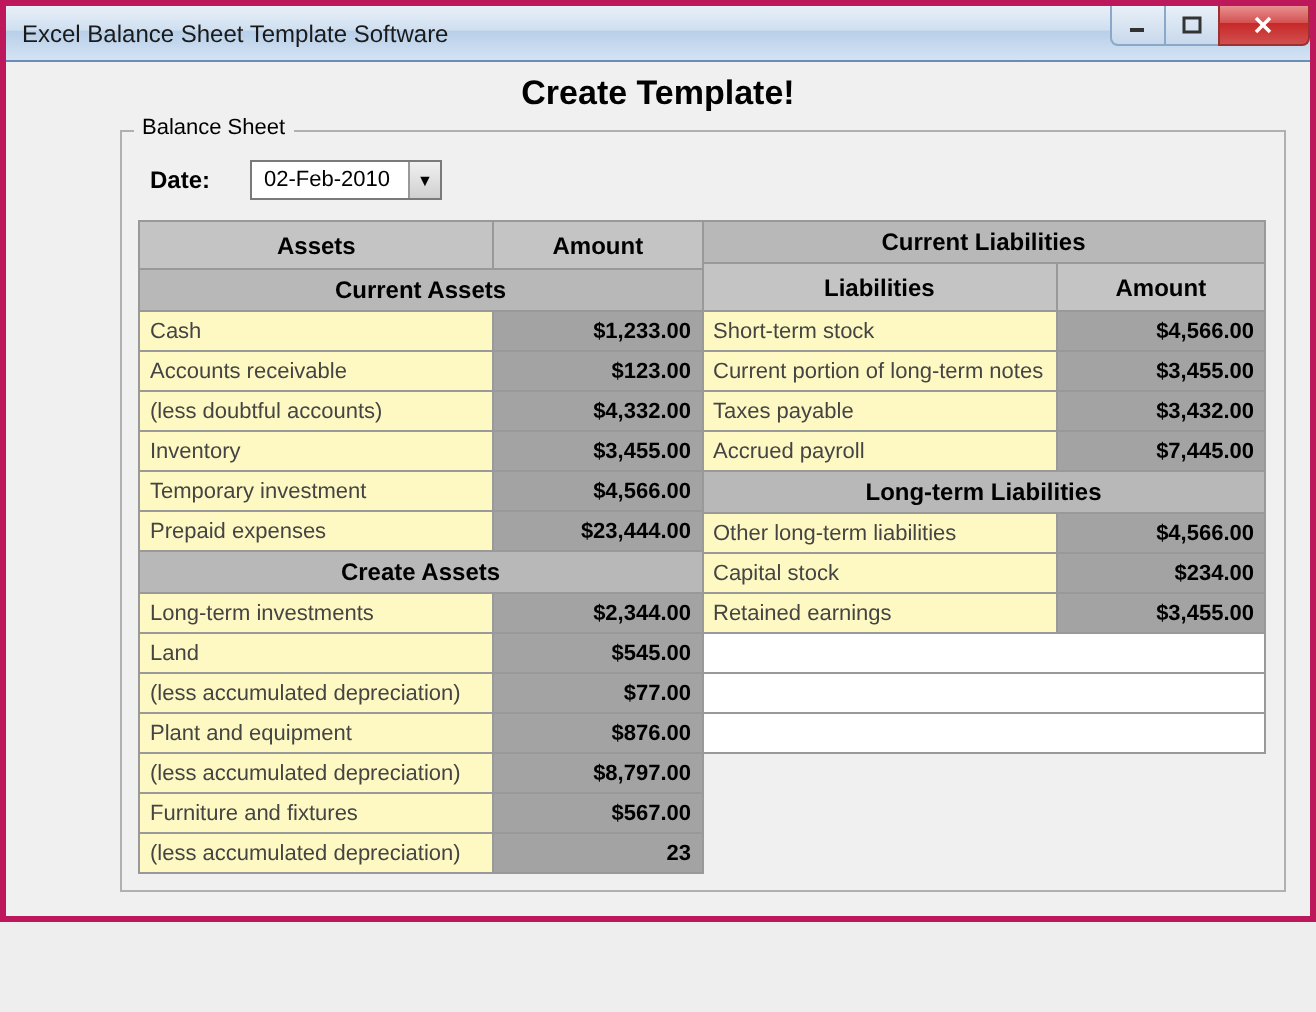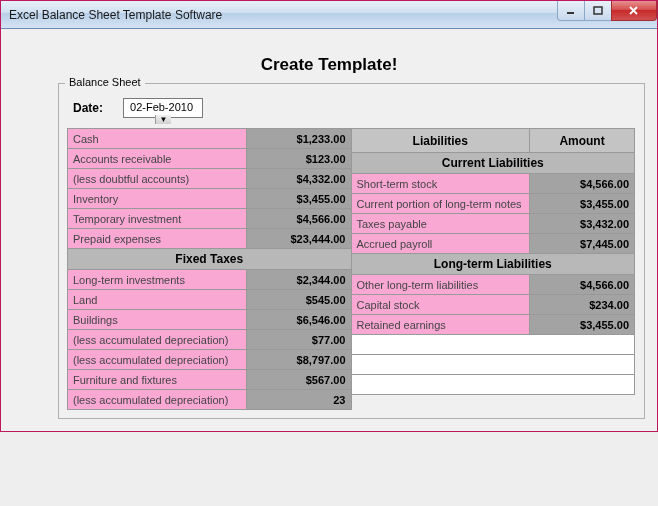--- a/index.html
+++ b/index.html
@@ -5,21 +5,21 @@
     * { box-sizing: border-box; margin: 0; padding: 0; }
     body {
       font-family: Tahoma, Arial, sans-serif;
       font-size: 11px;
       background: #eee;
       width: 658px;
     }
     .window {
       width: 658px;
       background: #fff;
-      border: 1px solid #be185d;
+      border: 3px solid #be185d;
       box-shadow: 0 2px 10px rgba(0,0,0,0.3);
     }
     .titlebar {
       height: 28px;
       background: linear-gradient(to bottom, #e8f0f8 0%, #cfdff0 45%, #b8cfe8 46%, #d4e3f3 100%);
       border-bottom: 1px solid #6a8db5;
       display: flex;
       align-items: center;
       padding-left: 8px;
       position: relative;
@@ -50,21 +50,21 @@
     }
     .titlebar-btn.close {
       width: 46px;
       background: linear-gradient(to bottom, #e89090 0%, #d45050 45%, #c82828 46%, #d05050 100%);
       color: #fff;
       border-color: #a03030;
       border-radius: 0 0 4px 0;
     }
     .titlebar-btn.min { border-radius: 0 0 0 4px; }
     .content {
-      padding: 22px 12px 12px 12px;
+      padding: 2px 12px 12px 12px;
       background: #f0f0f0;
     }
     .create-heading {
       font-size: 17px;
       font-weight: bold;
       text-align: center;
       padding: 4px 0 8px 0;
       color: #000;
     }
     .fieldset {
@@ -91,21 +91,20 @@
     .date-label {
       font-weight: bold;
       font-size: 12px;
     }
     .date-picker {
       display: flex;
       align-items: center;
       border: 1px solid #7a7a7a;
       background: #fff;
       height: 20px;
-      flex-direction: column;
     }
     .date-picker input {
       border: none;
       font-family: inherit;
       font-size: 11px;
       padding: 2px 6px;
       width: 78px;
       outline: none;
     }
     .date-picker .dd-btn {
@@ -145,21 +144,21 @@
       font-size: 12px;
       height: 24px;
     }
     th.section-header {
       background: #b8b8b8;
       font-weight: bold;
       text-align: center;
       font-size: 12px;
     }
     td.label-cell {
-      background: #f9a8d4;
+      background: #fef9c3;
       color: #444;
       text-align: left;
     }
     td.amount-cell {
       background: #a3a3a3;
       text-align: right;
       font-weight: bold;
       color: #000;
     }
     td.empty-cell {
@@ -212,20 +211,27 @@
 
       <div class="grid-wrap">
 
         <div class="grid-col">
           <table>
             <colgroup>
                 <col class="name-col">
                 <col class="amt-col">
               </colgroup>
             <tbody>
+                <tr>
+              <th class="main-header">Assets</th>
+              <th class="main-header">Amount</th>
+            </tr>
+            <tr>
+                  <th class="section-header" colspan="2">Current Assets</th>
+                </tr>
             <tr>
                   <td class="label-cell">Cash</td>
                   <td class="amount-cell">$1,233.00</td>
                 </tr>
             <tr>
                   <td class="label-cell">Accounts receivable</td>
                   <td class="amount-cell">$123.00</td>
                 </tr>
             <tr>
                   <td class="label-cell">(less doubtful accounts)</td>
@@ -237,37 +243,37 @@
                 </tr>
             <tr>
                   <td class="label-cell">Temporary investment</td>
                   <td class="amount-cell">$4,566.00</td>
                 </tr>
             <tr>
                   <td class="label-cell">Prepaid expenses</td>
                   <td class="amount-cell">$23,444.00</td>
                 </tr>
             <tr>
-                  <th class="section-header" colspan="2">Fixed Taxes</th>
+                  <th class="section-header" colspan="2">Create Assets</th>
                 </tr>
             <tr>
                   <td class="label-cell">Long-term investments</td>
                   <td class="amount-cell">$2,344.00</td>
                 </tr>
             <tr>
                   <td class="label-cell">Land</td>
                   <td class="amount-cell">$545.00</td>
                 </tr>
             <tr>
-                  <td class="label-cell">Buildings</td>
-                  <td class="amount-cell">$6,546.00</td>
-                </tr>
-            <tr>
                   <td class="label-cell">(less accumulated depreciation)</td>
                   <td class="amount-cell">$77.00</td>
+                </tr>
+            <tr>
+                  <td class="label-cell">Plant and equipment</td>
+                  <td class="amount-cell">$876.00</td>
                 </tr>
             <tr>
                   <td class="label-cell">(less accumulated depreciation)</td>
                   <td class="amount-cell">$8,797.00</td>
                 </tr>
             <tr>
                   <td class="label-cell">Furniture and fixtures</td>
                   <td class="amount-cell">$567.00</td>
                 </tr>
             <tr>
@@ -279,27 +285,27 @@
         </div>
 
         <div class="grid-col">
           <table style="margin-left:-1px;">
             <colgroup>
                 <col class="name-col">
                 <col class="amt-col">
               </colgroup>
             <tbody>
                 <tr>
+                  <th class="section-header" colspan="2">Current Liabilities</th>
+                </tr>
+            <tr>
               <th class="main-header">Liabilities</th>
               <th class="main-header">Amount</th>
             </tr>
             <tr>
-                  <th class="section-header" colspan="2">Current Liabilities</th>
-                </tr>
-            <tr>
                   <td class="label-cell">Short-term stock</td>
                   <td class="amount-cell">$4,566.00</td>
                 </tr>
             <tr>
                   <td class="label-cell">Current portion of long-term notes</td>
                   <td class="amount-cell">$3,455.00</td>
                 </tr>
             <tr>
                   <td class="label-cell">Taxes payable</td>
                   <td class="amount-cell">$3,432.00</td>

